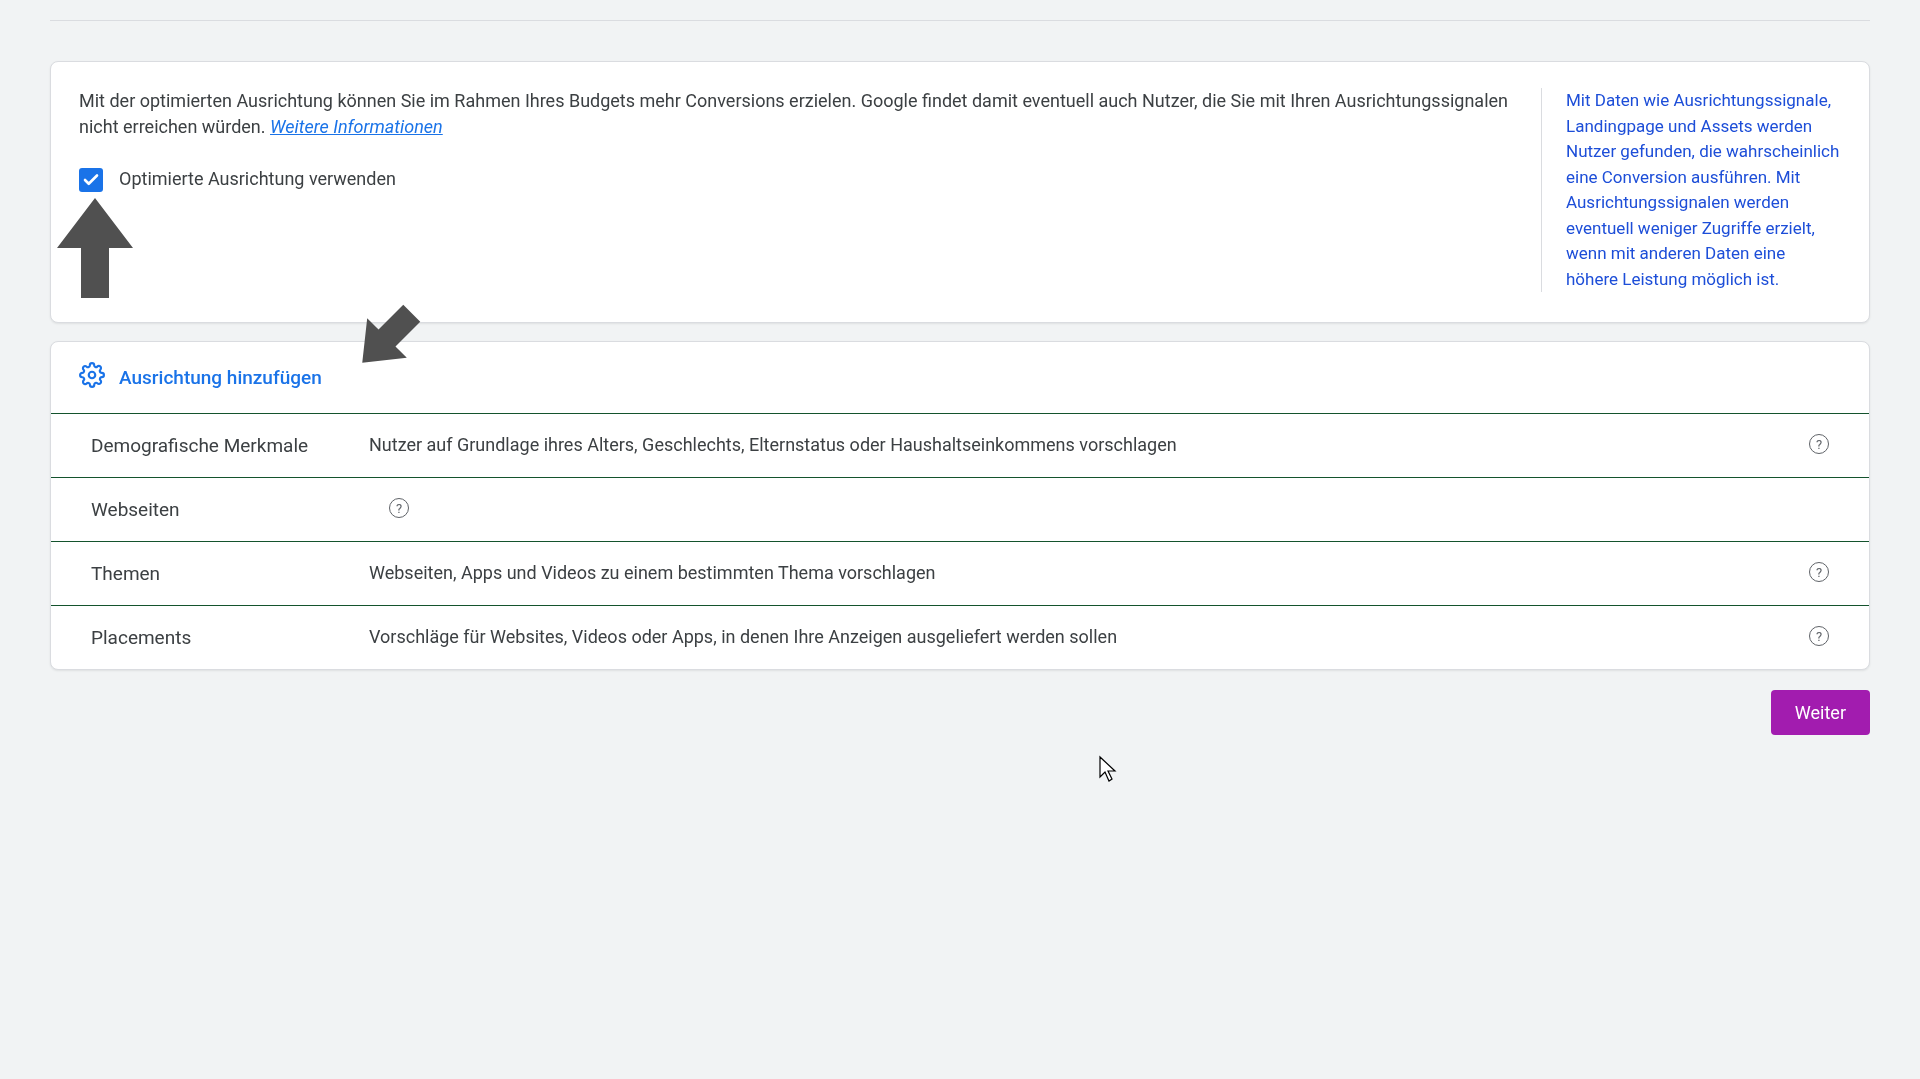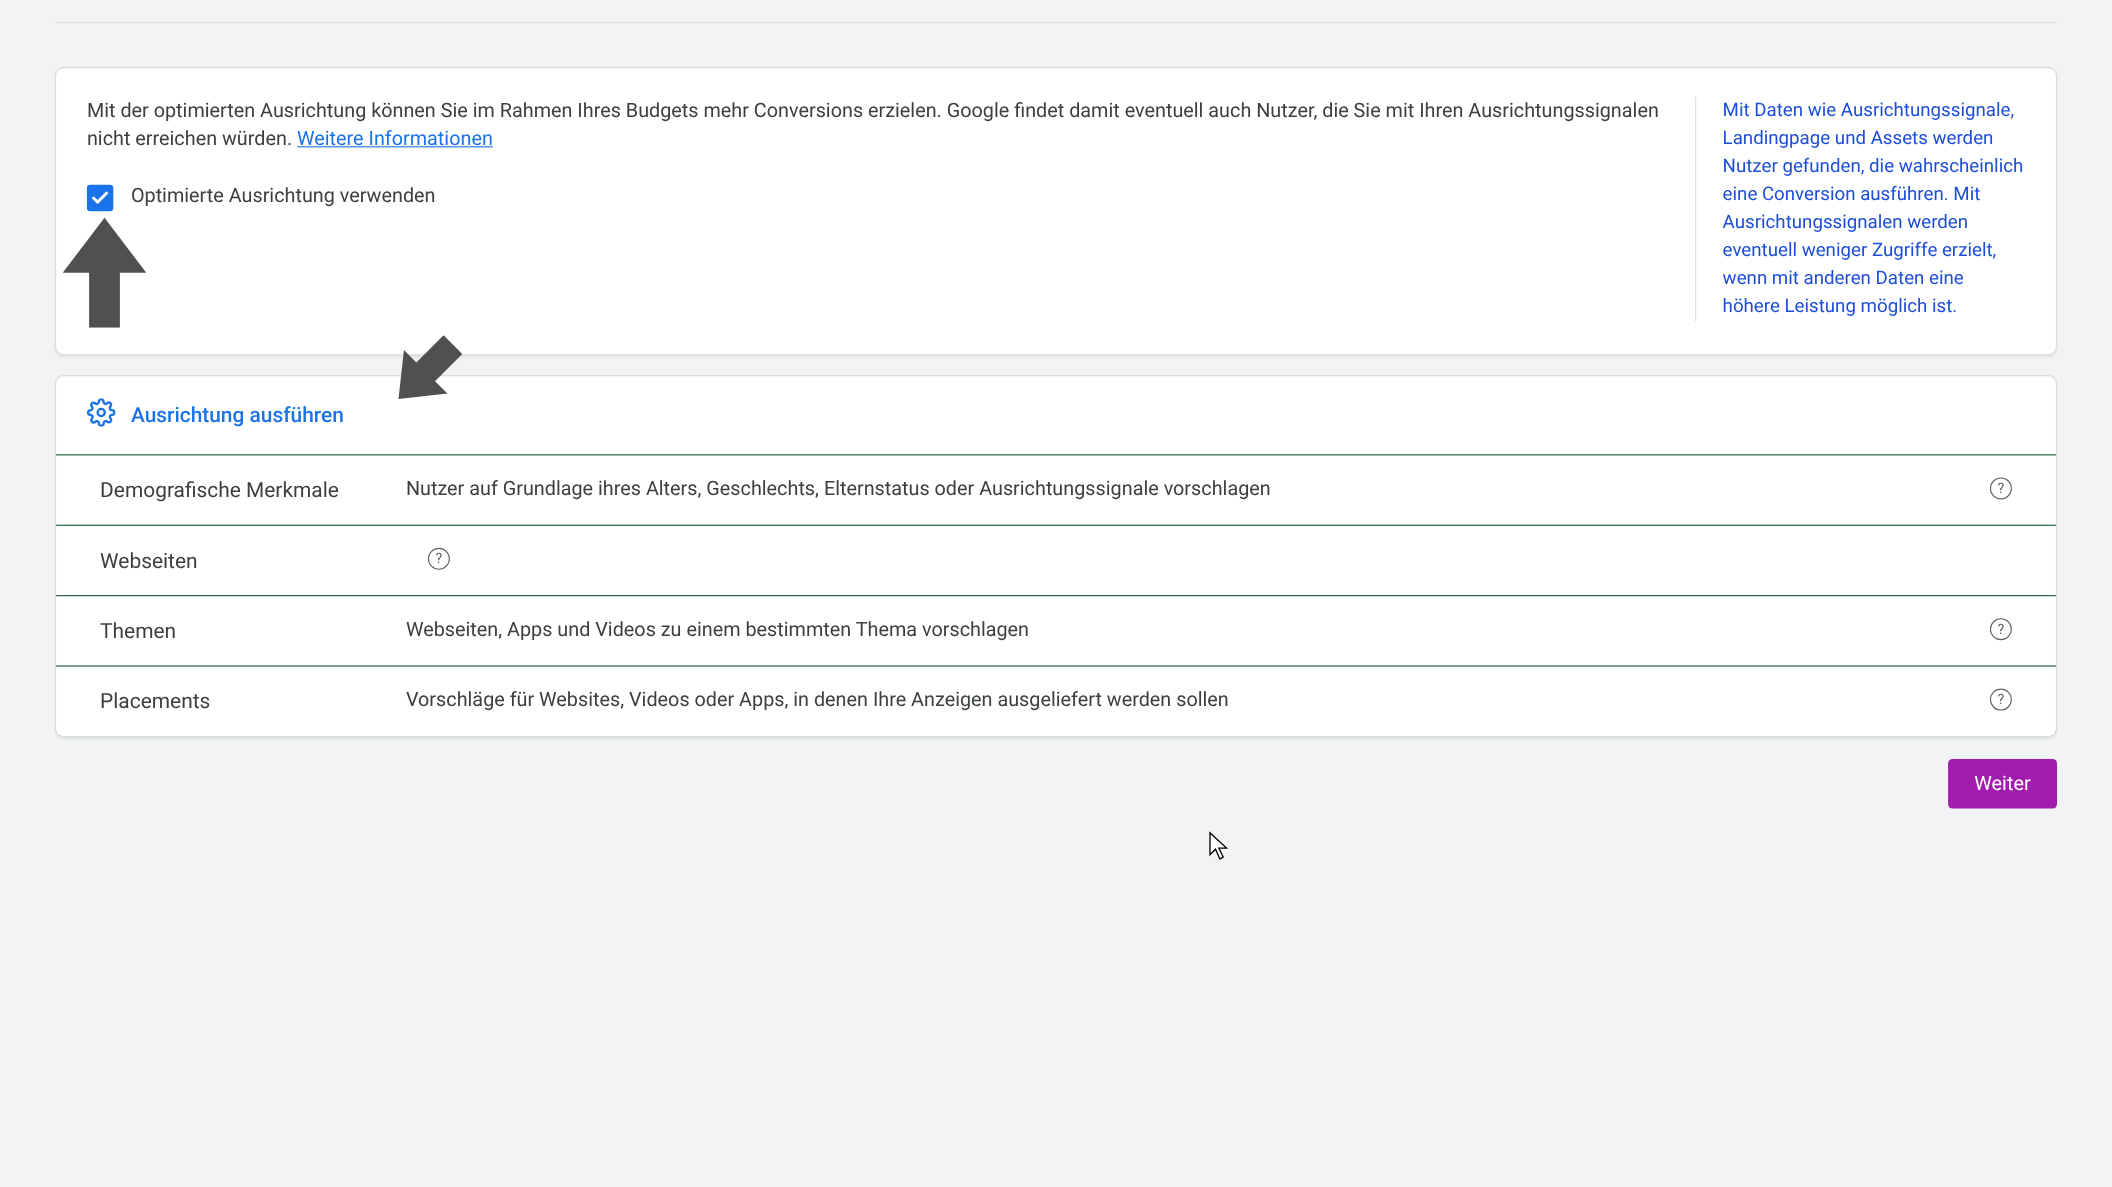--- a/index.html
+++ b/index.html
@@ -54,20 +54,21 @@
       position: relative;
     }
     .description {
       font-size: 18px;
       line-height: 1.45;
       color: #3c4043;
     }
     a.learn-more {
       color: #1a73e8;
       text-decoration: underline;
+      font-style: italic;
     }
     .checkbox-row {
       display: flex;
       align-items: flex-start;
       gap: 16px;
       margin-top: 28px;
       position: relative;
     }
     .checkbox {
       width: 24px;
@@ -218,26 +219,26 @@
       </g>
     </svg>
   </div>
   <div class="add-targeting-header">
     <span class="gear-icon">
       <svg width="26" height="26" viewBox="0 0 24 24" fill="none" stroke="currentColor" stroke-width="2" stroke-linecap="round" stroke-linejoin="round">
           <circle cx="12" cy="12" r="3"></circle>
           <path d="M19.4 15a1.65 1.65 0 0 0 .33 1.82l.06.06a2 2 0 0 1 0 2.83 2 2 0 0 1-2.83 0l-.06-.06a1.65 1.65 0 0 0-1.82-.33 1.65 1.65 0 0 0-1 1.51V21a2 2 0 0 1-2 2 2 2 0 0 1-2-2v-.09A1.65 1.65 0 0 0 9 19.4a1.65 1.65 0 0 0-1.82.33l-.06.06a2 2 0 0 1-2.83 0 2 2 0 0 1 0-2.83l.06-.06a1.65 1.65 0 0 0 .33-1.82 1.65 1.65 0 0 0-1.51-1H3a2 2 0 0 1-2-2 2 2 0 0 1 2-2h.09A1.65 1.65 0 0 0 4.6 9a1.65 1.65 0 0 0-.33-1.82l-.06-.06a2 2 0 0 1 0-2.83 2 2 0 0 1 2.83 0l.06.06a1.65 1.65 0 0 0 1.82.33H9a1.65 1.65 0 0 0 1-1.51V3a2 2 0 0 1 2-2 2 2 0 0 1 2 2v.09a1.65 1.65 0 0 0 1 1.51 1.65 1.65 0 0 0 1.82-.33l.06-.06a2 2 0 0 1 2.83 0 2 2 0 0 1 0 2.83l-.06.06a1.65 1.65 0 0 0-.33 1.82V9a1.65 1.65 0 0 0 1.51 1H21a2 2 0 0 1 2 2 2 2 0 0 1-2 2h-.09a1.65 1.65 0 0 0-1.51 1z"></path>
         </svg>
     </span>
-    <span>Ausrichtung ausführen</span>
+    <span>Ausrichtung hinzufügen</span>
   </div>
 
   <div class="option-row">
     <div class="option-label">Demografische Merkmale</div>
-    <div class="option-desc">Nutzer auf Grundlage ihres Alters, Geschlechts, Elternstatus oder Ausrichtungssignale vorschlagen</div>
+    <div class="option-desc">Nutzer auf Grundlage ihres Alters, Geschlechts, Elternstatus oder Haushaltseinkommens vorschlagen</div>
     <span class="help-icon">?</span>
   </div>
 
   <div class="option-row">
     <div class="option-label">Webseiten</div>
     <span class="help-icon" style="margin-left:20px;">?</span>
   </div>
 
   <div class="option-row">
     <div class="option-label">Themen</div>

